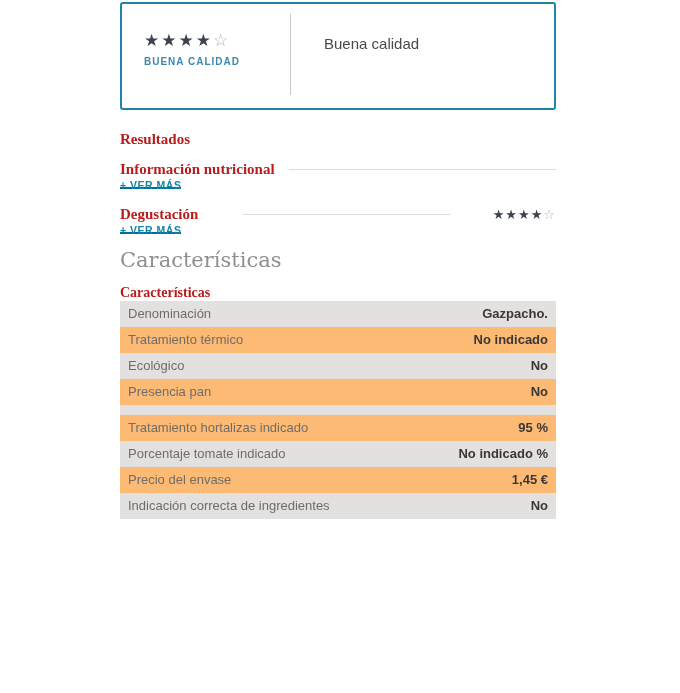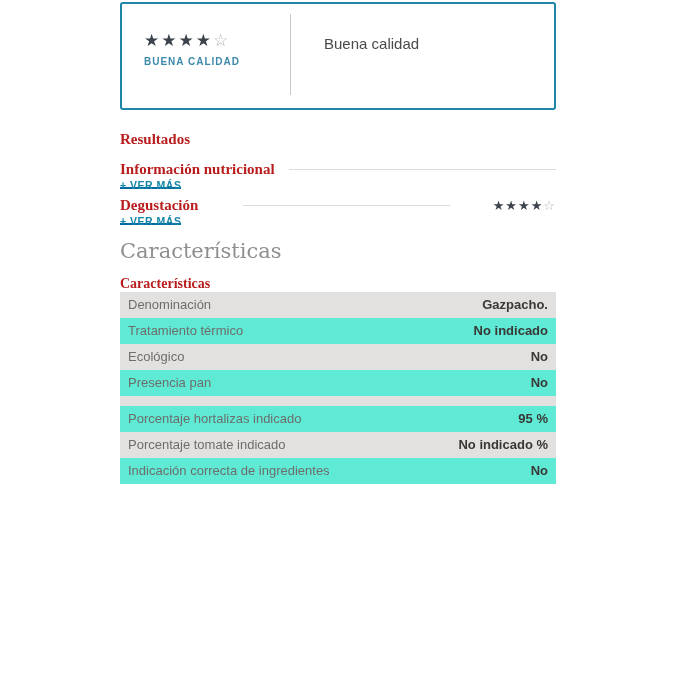--- a/index.html
+++ b/index.html
@@ -77,40 +77,40 @@
     font-size: 10.5px;
     font-weight: bold;
     letter-spacing: 0.5px;
     color: #1386a8;
     text-decoration: none;
     border-bottom: 2px solid #0369a1;
     padding-bottom: 2px;
     cursor: pointer;
   }
   .vermas-wrap { line-height: 0; }
-  .tasting-row { margin-top: 8px; gap: 31px; }
+  .tasting-row { margin-top: 17px; gap: 31px; }
 
   .big-title {
     margin-top: 13px;
     font-family: "DejaVu Serif", "Liberation Serif", serif;
     font-weight: normal;
     font-size: 21px;
     color: #8f8f8f;
     line-height: 26px;
   }
   .sub-title { margin-top: 11px; font-size: 14px; line-height: 17px; }
 
   
   .char-table { margin-top: 0; }
   .row {
     display: flex;
     justify-content: space-between;
     align-items: flex-start;
     padding: 5px 8px;
-    background: #5eead4;
+    background: #fdba74;
   }
   .row:nth-child(odd) { background: #e2e1df; }
   .row-label {
     font-size: 13px;
     line-height: 16px;
     color: #6e6d6b;
     flex: none;
   }
   .row-value {
     font-size: 13px;
@@ -174,27 +174,31 @@
         <span class="row-label">Ecológico</span>
         <span class="row-value">No</span>
       </div>
       <div class="row">
         <span class="row-label">Presencia pan</span>
         <span class="row-value">No</span>
       </div>
       <div class="row">
       </div>
       <div class="row">
-        <span class="row-label">Porcentaje hortalizas indicado</span>
+        <span class="row-label">Tratamiento hortalizas indicado</span>
         <span class="row-value">95 %</span>
       </div>
       <div class="row">
         <span class="row-label">Porcentaje tomate indicado</span>
         <span class="row-value">No indicado %</span>
       </div>
       <div class="row">
+        <span class="row-label">Precio del envase</span>
+        <span class="row-value">1,45 €</span>
+      </div>
+      <div class="row">
         <span class="row-label">Indicación correcta de ingredientes</span>
         <span class="row-value">No</span>
       </div>
     </div>
 
   </div>
 </div>
 
 </body></html>

